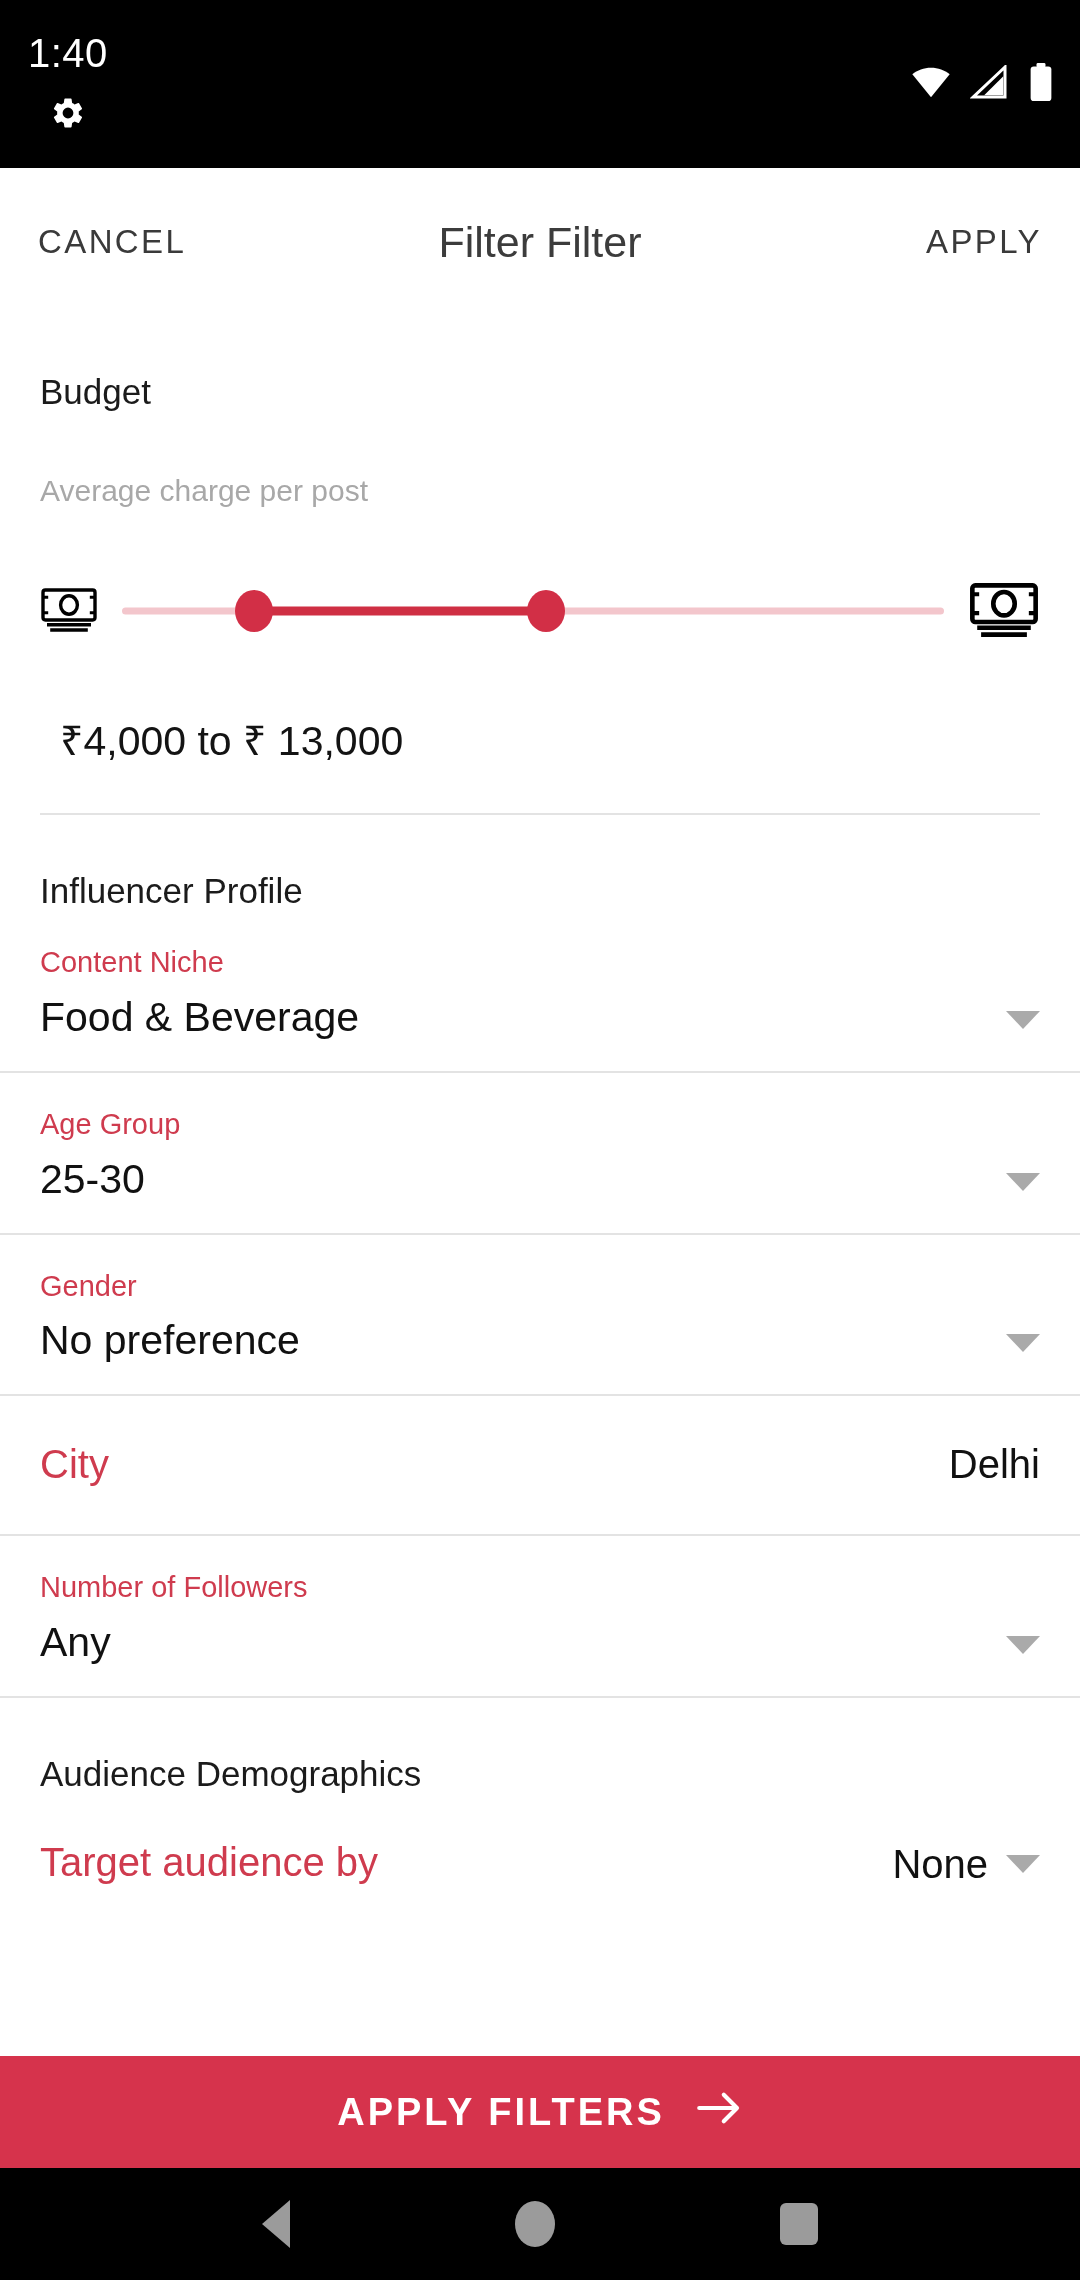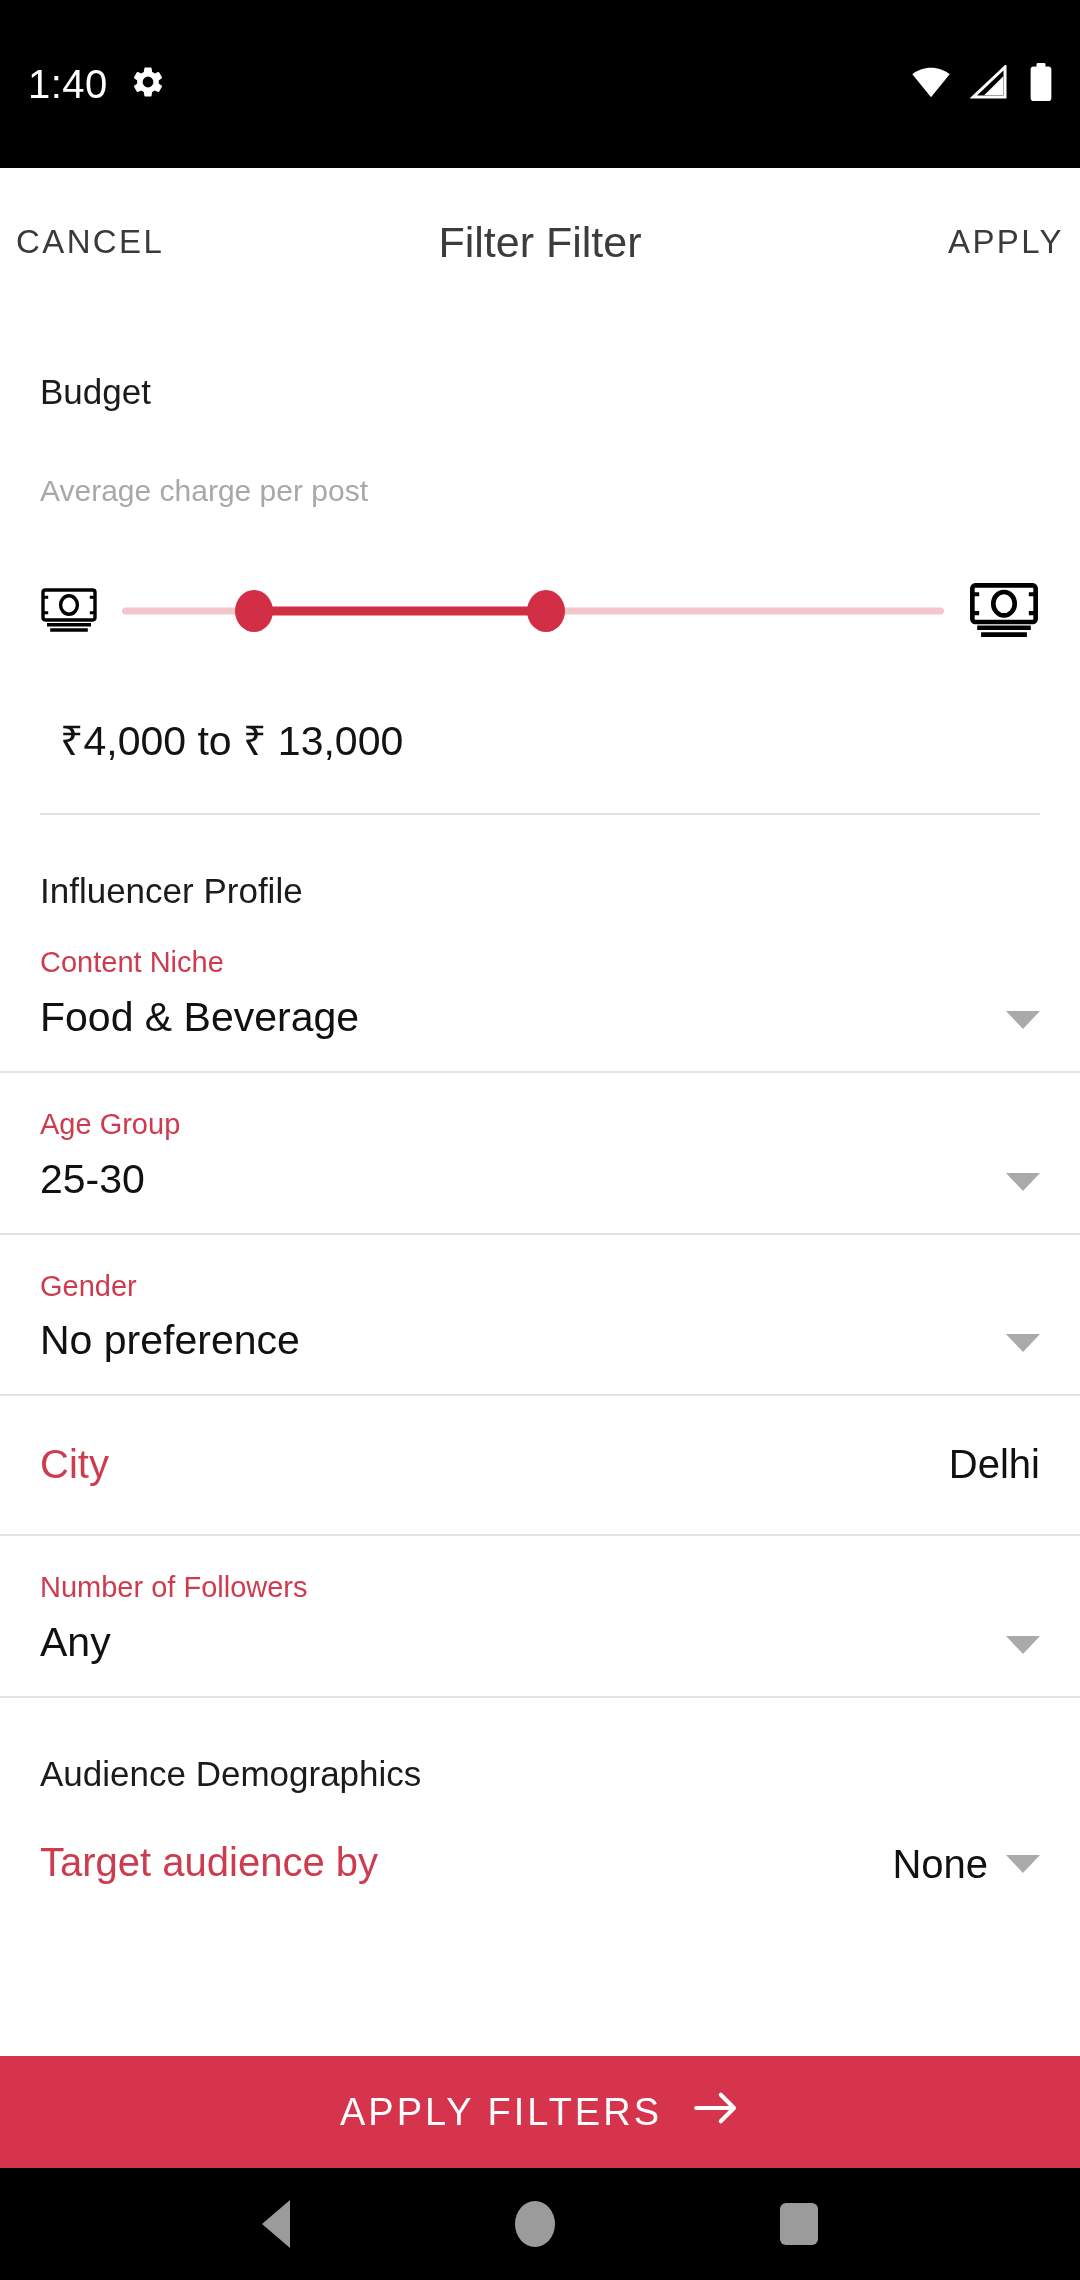--- a/index.html
+++ b/index.html
@@ -10,30 +10,30 @@
     overflow:hidden;
   }
   #screen { position:relative; width:1080px; height:2280px; background:#fff; }
 
   
   .statusbar{
     height:168px; background:#000; color:#fff;
     display:flex; align-items:center; justify-content:space-between;
     padding:0 26px 0 28px;
   }
-  .sb-left{ display:flex; align-items:center; gap:22px; }
+  .sb-left{ display:flex; align-items:center; gap:22px;flex-direction:column; }
   .sb-time{ font-size:40px; letter-spacing:.5px; line-height:1; }
   .sb-right{ display:flex; align-items:center; gap:18px; }
   .ico{ display:block; }
 
   
   .appbar{
     position:relative; height:148px; background:#fff;
     display:flex; align-items:center; justify-content:space-between;
-    padding:0 16px;
+    padding:0 38px;
     box-shadow:0 3px 5px -2px rgba(0,0,0,.22);
   }
   .appbar-side{
     font-size:33px; letter-spacing:2.4px; color:#3a3a3a; font-weight:400;
     white-space:nowrap;
   }
   .appbar-title{
     position:absolute; left:0; right:0; text-align:center;
     font-size:43px; color:#3c3c3c; font-weight:400; pointer-events:none;
   }
@@ -100,21 +100,21 @@
     padding:46px 40px 44px 40px; min-height:138px;
   }
   .inline-label{ font-size:40px; color:#cf3b4e; }
   .inline-value{ font-size:40px; color:#111; }
 
   
   .cta{
     position:absolute; left:0; right:0; bottom:112px; height:112px;
     background:#d6334c; color:#fff;
     display:flex; align-items:center; justify-content:center; gap:32px;
-    font-size:38px; letter-spacing:3px;
+    font-size:38px; letter-spacing:3px;font-weight:bold;
   }
   .arrow-svg{ display:block; }
 
   
   .navbar{
     position:absolute; left:0; right:0; bottom:0; height:112px;
     background:#000; display:flex; align-items:center;
     justify-content:space-around; padding:0 150px;
   }
   .nav-back{

